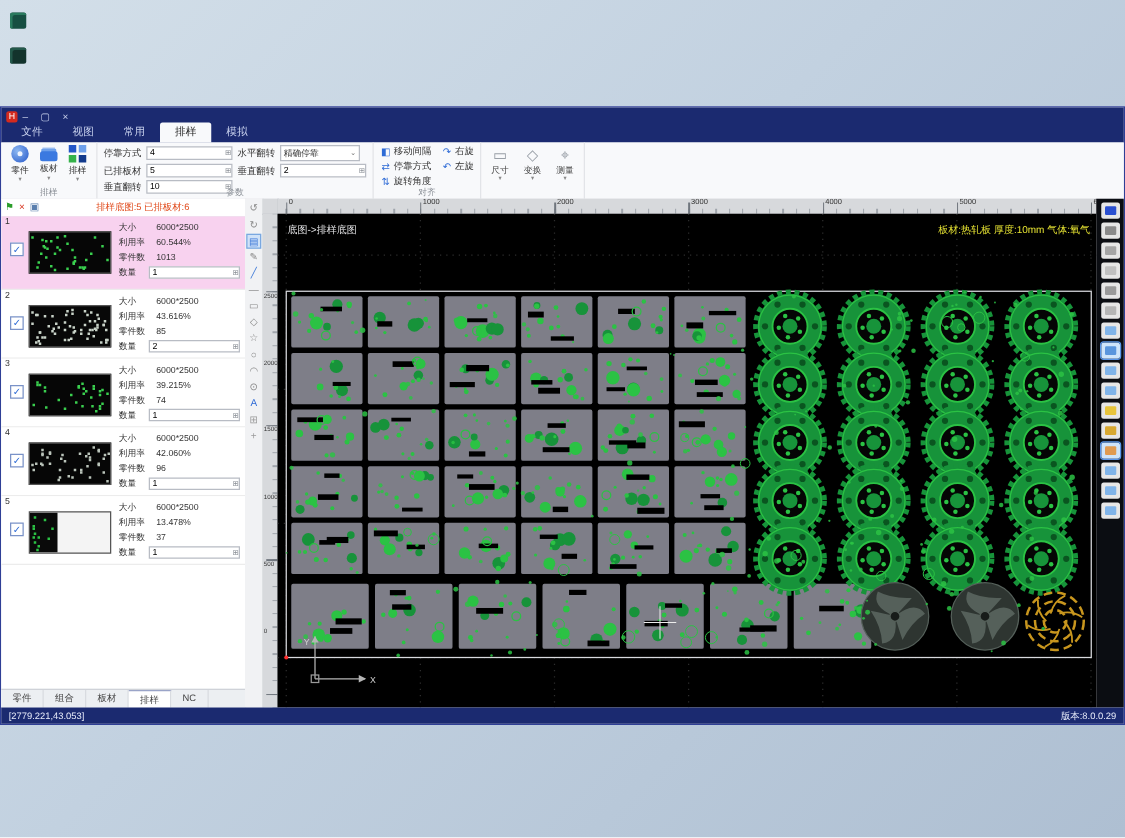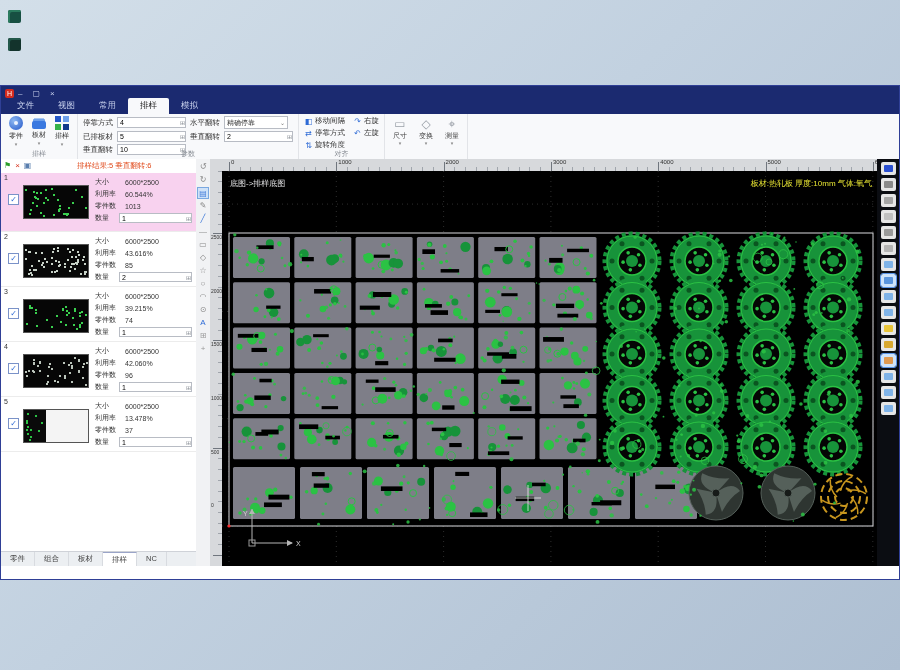--- a/index.html
+++ b/index.html
@@ -240,21 +240,21 @@
       </div>
     </div>
 
     <div class="main">
 
       <div class="leftcol">
         <div class="panel-toolbar">
           <span class="pti" style="color: rgb(42, 157, 42);">⚑</span>
           <span class="pti" style="color: rgb(216, 52, 30);">×</span>
           <span class="pti" style="color: rgb(90, 127, 174);">▣</span>
-          <span class="panel-header">排样结果:5  垂直翻转:6</span>
+          <span class="panel-header">排样底图:5  已排板材:6</span>
         </div>
 
         <div class="cards">
 
           <div class="card sel" style="height:58px">
             <span class="cindex">1</span>
             <span class="checkbox">✓</span>
             <div class="thumb" style="background: rgb(6, 6, 6);">
                 <i class="tdot" style="background: rgb(58, 208, 79); left: 2.12366%; top: 10.3284%;"></i>
                 <i class="tdot" style="background: rgb(58, 208, 79); left: 94.7831%; top: 65.1165%;"></i>
@@ -1749,15 +1749,19 @@
           </div>
           <div class="rsi">
             <div class="rsi-in" style="background: rgb(127, 179, 232);"></div>
           </div>
           <div class="rsi">
             <div class="rsi-in" style="background: rgb(127, 179, 232);"></div>
           </div>
         </div>
     </div>
 
+    <div class="statusbar">
+      <span>[2779.221,43.053]</span>
+      <span>版本:8.0.0.29</span>
+    </div>
 
   </div>
 </div>
 
 </body></html>

